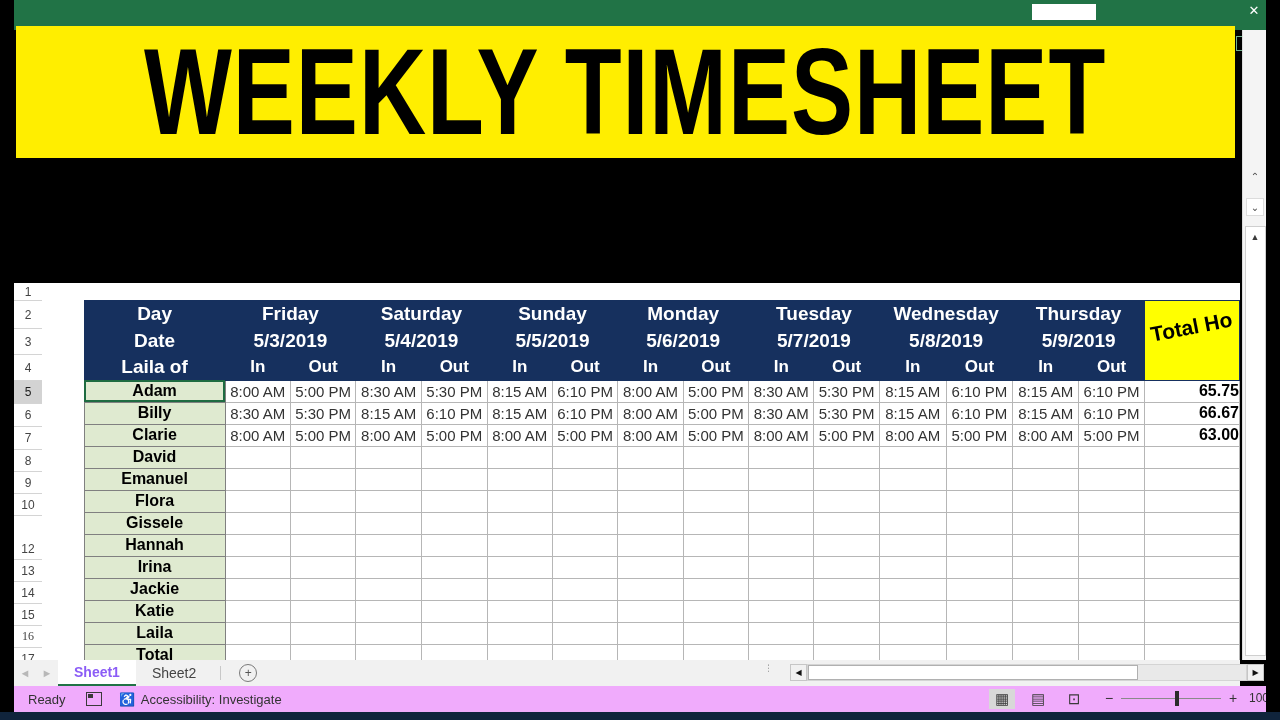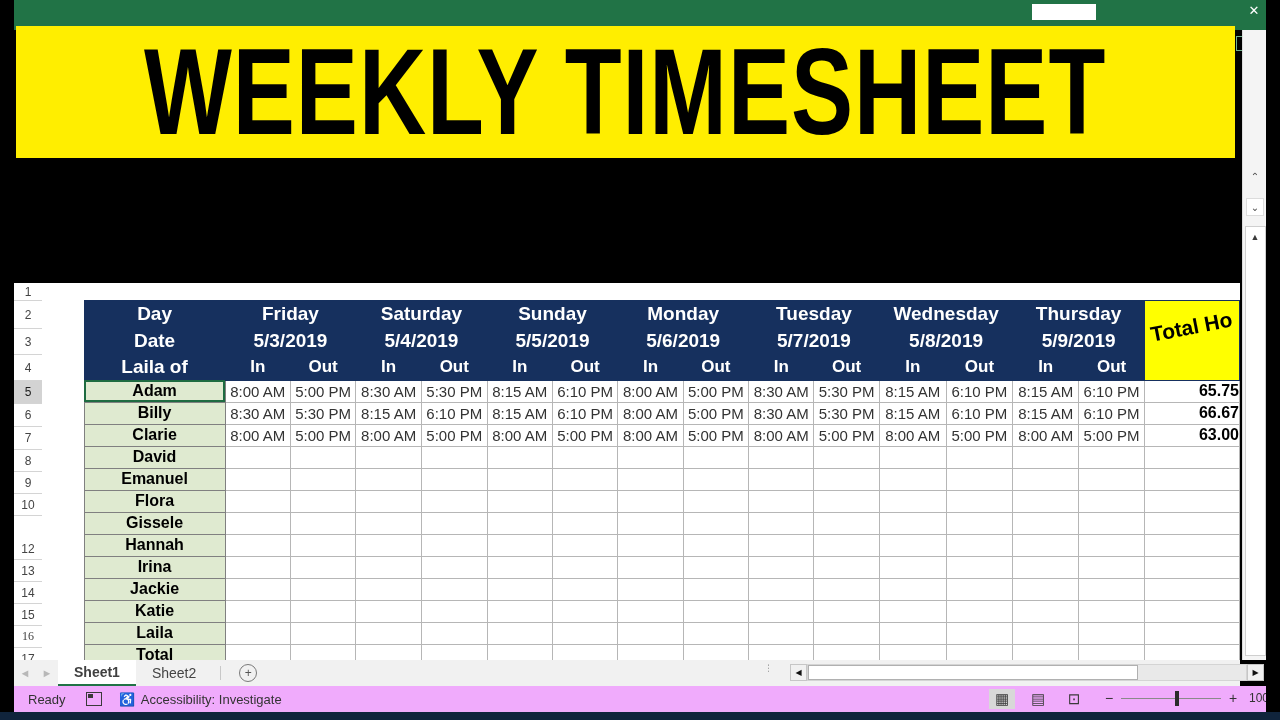--- a/index.html
+++ b/index.html
@@ -170,21 +170,21 @@
   #tabbar {
     position: absolute; left: 14px; top: 660px; width: 740px; height: 26px;
     background: #f1f1f1; display: flex; align-items: center;
   }
   .navarrow { width: 22px; color: #b8b8b8; font-size: 11px; text-align: center; }
   .sheettab {
     height: 26px; padding: 0 16px; display: flex; align-items: center;
     font-size: 14px; color: #444;
   }
   .sheettab.active {
-    background: #ffffff; color: #404040; font-weight: bold;
+    background: #ffffff; color: #8b5cf6; font-weight: bold;
     border-bottom: 2px solid #217346;
   }
   #tabdiv { width: 1px; height: 14px; background: #c8c8c8; margin: 0 8px; }
   #addsheet {
     width: 18px; height: 18px; border: 1px solid #7a7a7a; border-radius: 50%;
     color: #555; font-size: 12px; line-height: 16px; text-align: center;
     margin-left: 10px;
   }
 
   

